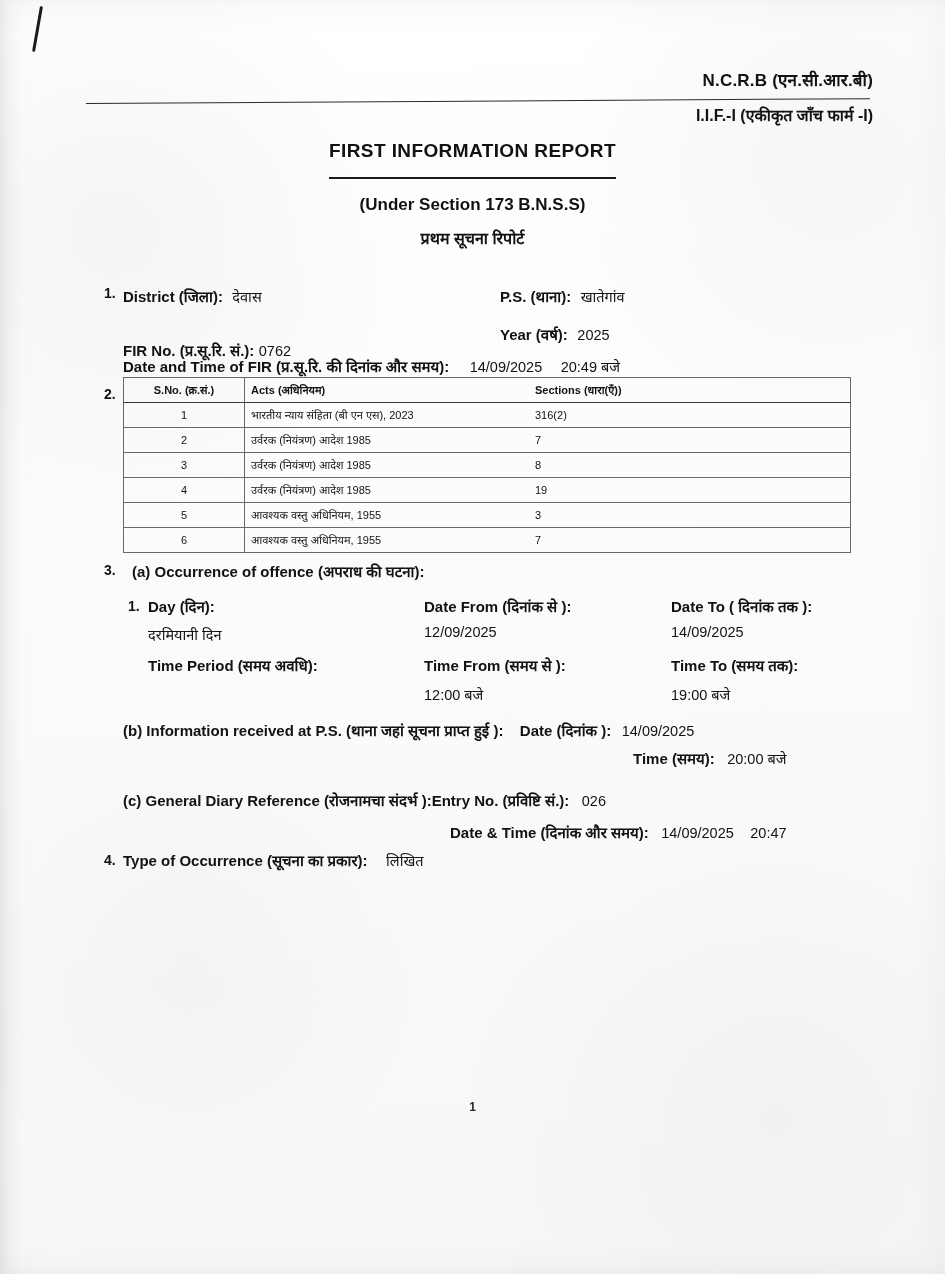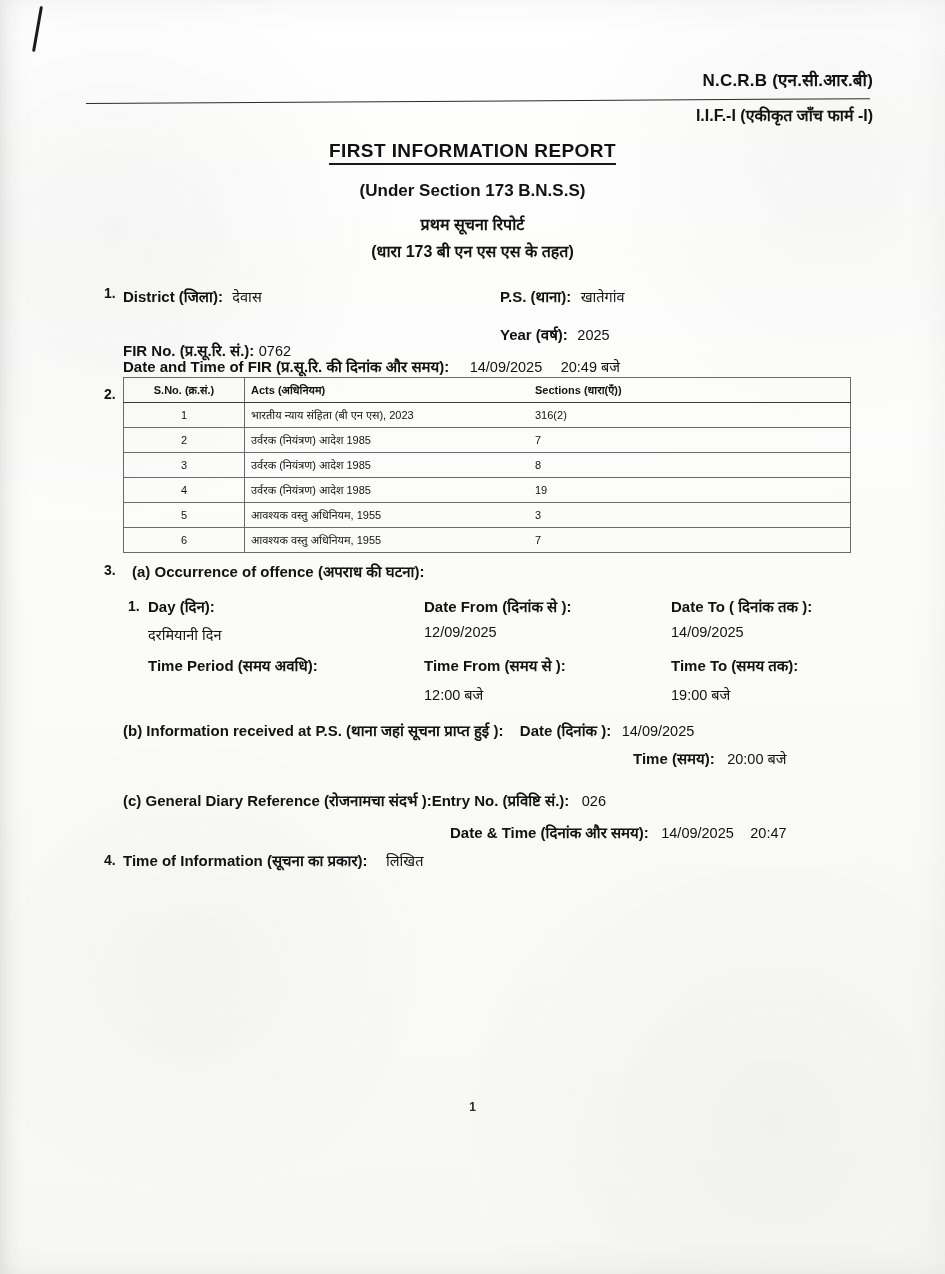--- a/index.html
+++ b/index.html
@@ -85,21 +85,21 @@
     right: 0;
     top: 140px;
     text-align: center;
   }
   .t-main {
     font-size: 19px;
     font-weight: bold;
     letter-spacing: 0.4px;
     display: inline-block;
     border-bottom: 2px solid #1a1a1a;
-    padding-bottom: 1px;
+    padding-bottom: 15px;
   }
   .t-sub1 {
     font-size: 17px;
     font-weight: bold;
     margin-top: 16px;
   }
   .t-sub2 {
     font-size: 16px;
     font-weight: bold;
     margin-top: 12px;
@@ -181,21 +181,20 @@
   <div class="hdr">
     <div class="hdr-line1">N.C.R.B (एन.सी.आर.बी)</div>
     <div class="hdr-line2">I.I.F.-I (एकीकृत जाँच फार्म -I)</div>
   </div>
   <div class="hdr-rule"></div>
 
   <div class="title-block">
     <div><span class="t-main">FIRST INFORMATION REPORT</span></div>
     <div class="t-sub1">(Under Section 173 B.N.S.S)</div>
     <div class="t-sub2">प्रथम सूचना रिपोर्ट</div>
-    <div class="t-sub3">(धारा 173 बी एन एस एस के तहत)</div>
   </div>
 
   <div class="num-marker" style="left:104px; top:285px;">1.</div>
 
   <div class="row" style="left:123px; top:286px;">
     <span class="lbl15">District (जिला):</span>
     <span class="v14" style="margin-left:5px;">देवास</span>
   </div>
   <div class="row" style="left:500px; top:286px;">
     <span class="lbl15">P.S. (थाना):</span>
@@ -300,20 +299,20 @@
   </div>
 
   <div class="row" style="left:450px; top:822px;">
     <span class="lbl15">Date &amp; Time (दिनांक और समय):</span>
     <span class="v14" style="margin-left:8px;">14/09/2025</span>
     <span class="v14" style="margin-left:12px;">20:47</span>
   </div>
 
   <div class="num-marker" style="left:104px; top:852px;">4.</div>
   <div class="row" style="left:123px; top:850px;">
-    <span class="lbl15">Time of Information (सूचना का प्रकार):</span>
+    <span class="lbl15">Type of Occurrence (सूचना का प्रकार):</span>
     <span class="v14" style="margin-left:14px;">लिखित</span>
   </div>
 
   <div class="page-number">1</div>
 
   <div class="edge-shade"></div>
 </div>
 
 </body></html>

